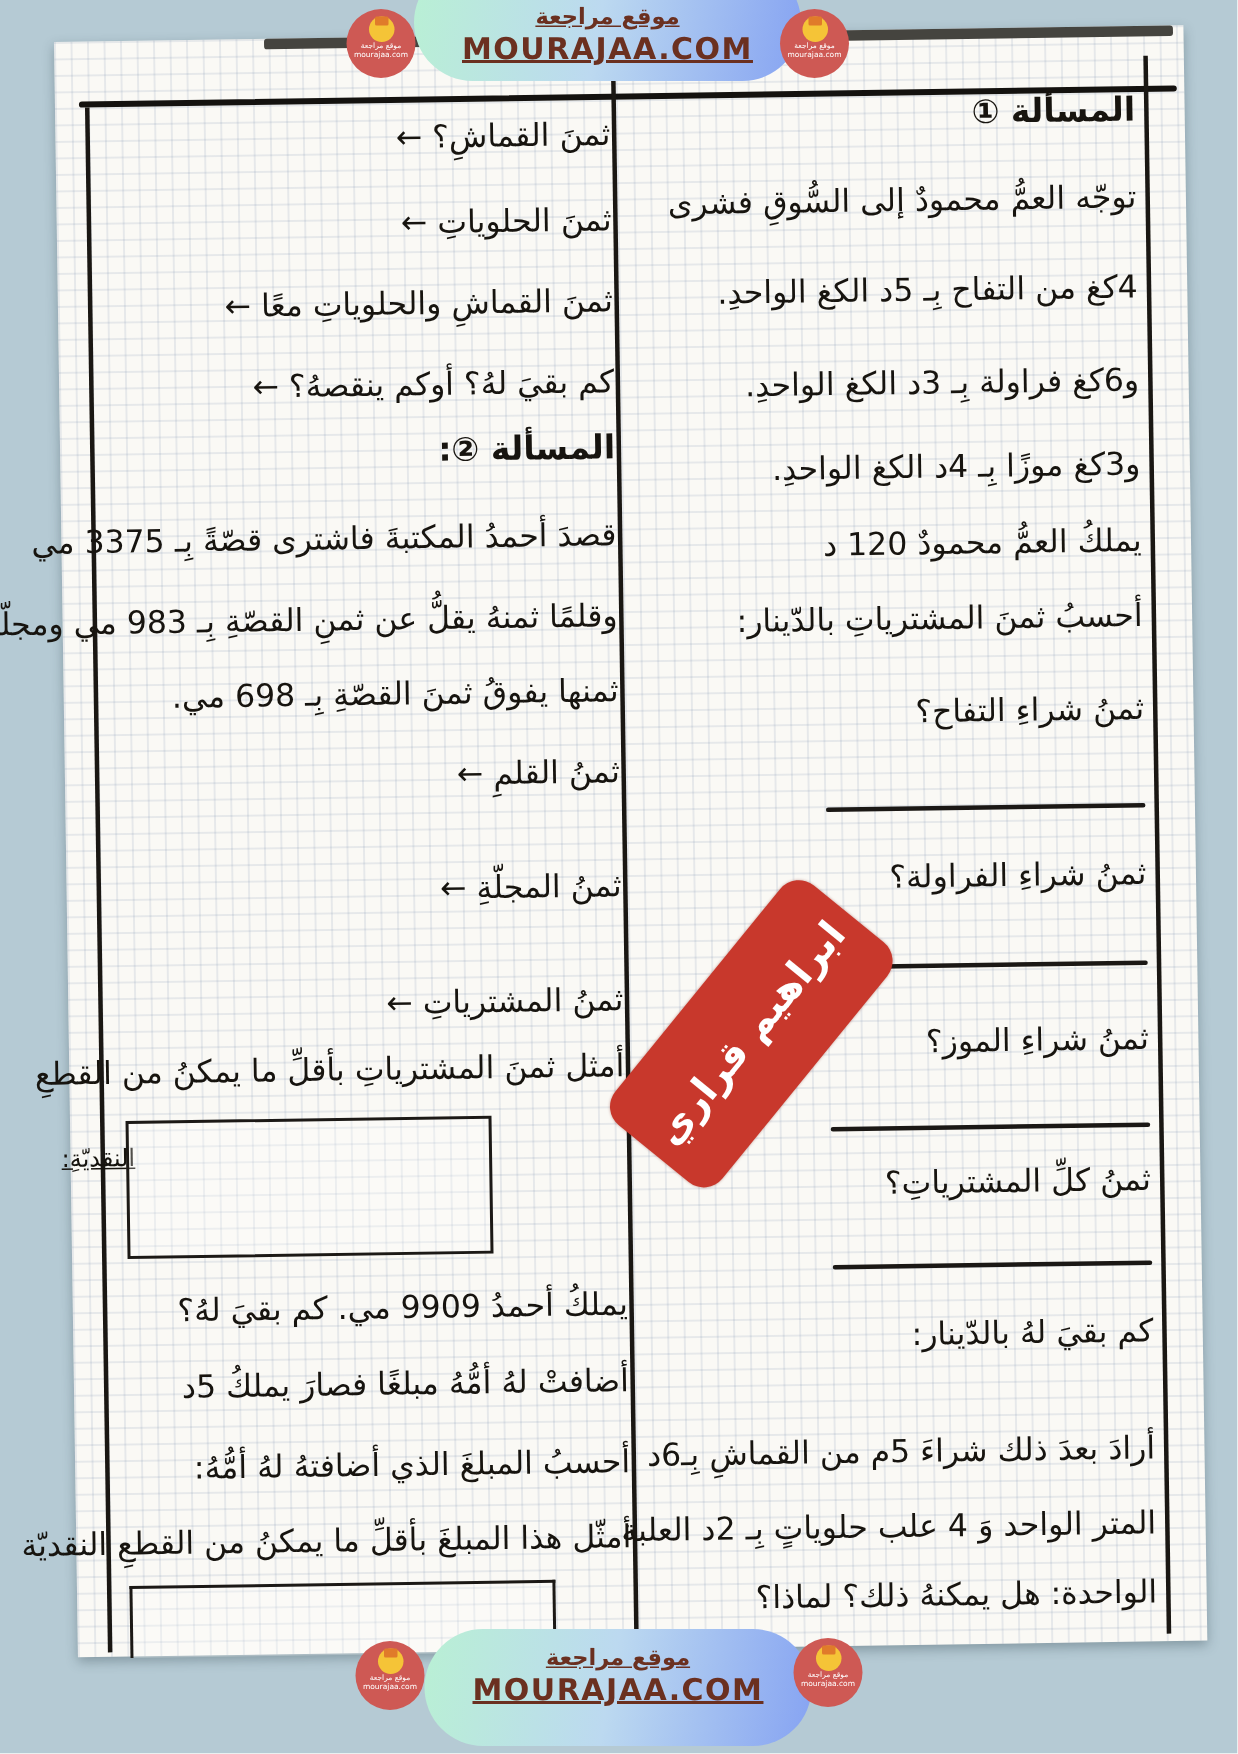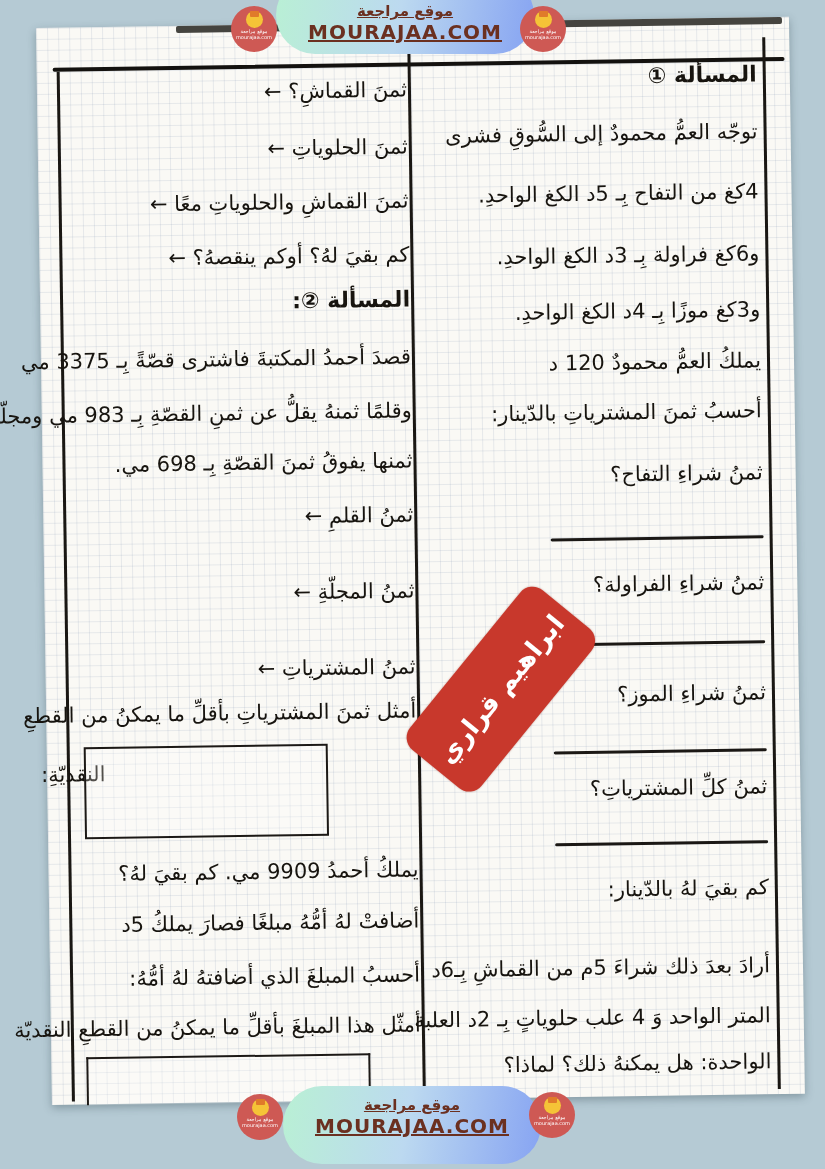--- a/index.html
+++ b/index.html
@@ -29,21 +29,21 @@
     position:absolute;direction:rtl;text-align:right;white-space:nowrap;
     font-family:"DejaVu Sans",sans-serif;font-size:21px;color:#17140f;line-height:1.2;
   }
   .rln{right:33px;}
   .lln{right:383px;}
   .ttl{font-weight:bold;font-size:22px;}
   .ansline{position:absolute;right:33px;width:213px;height:3px;background:#1b1815;border-radius:2px;}
   .ansbox{position:absolute;border:2.5px solid #1c1916;background:rgba(255,255,255,.25);}
   .box1{left:37px;top:720px;width:240px;height:88px;}
   .box2{left:35px;top:1030px;width:280px;height:46px;border-bottom:none;}
-  .coinsword{font-size:21px;right:auto;left:-6px;}
+  .coinsword{font-size:16px;right:auto;left:-6px;text-decoration:underline;}
   
   .stamp{
     position:absolute;left:352px;top:622px;width:206px;height:92px;
     background:#c8382c;border-radius:16px;
     transform:rotate(-50deg);
     display:flex;align-items:center;justify-content:center;
     box-shadow:0 0 2px rgba(120,20,10,.4);z-index:5;
   }
   .stamp span{color:#ffffff;font-size:26px;font-weight:bold;direction:rtl;white-space:nowrap;}
   

